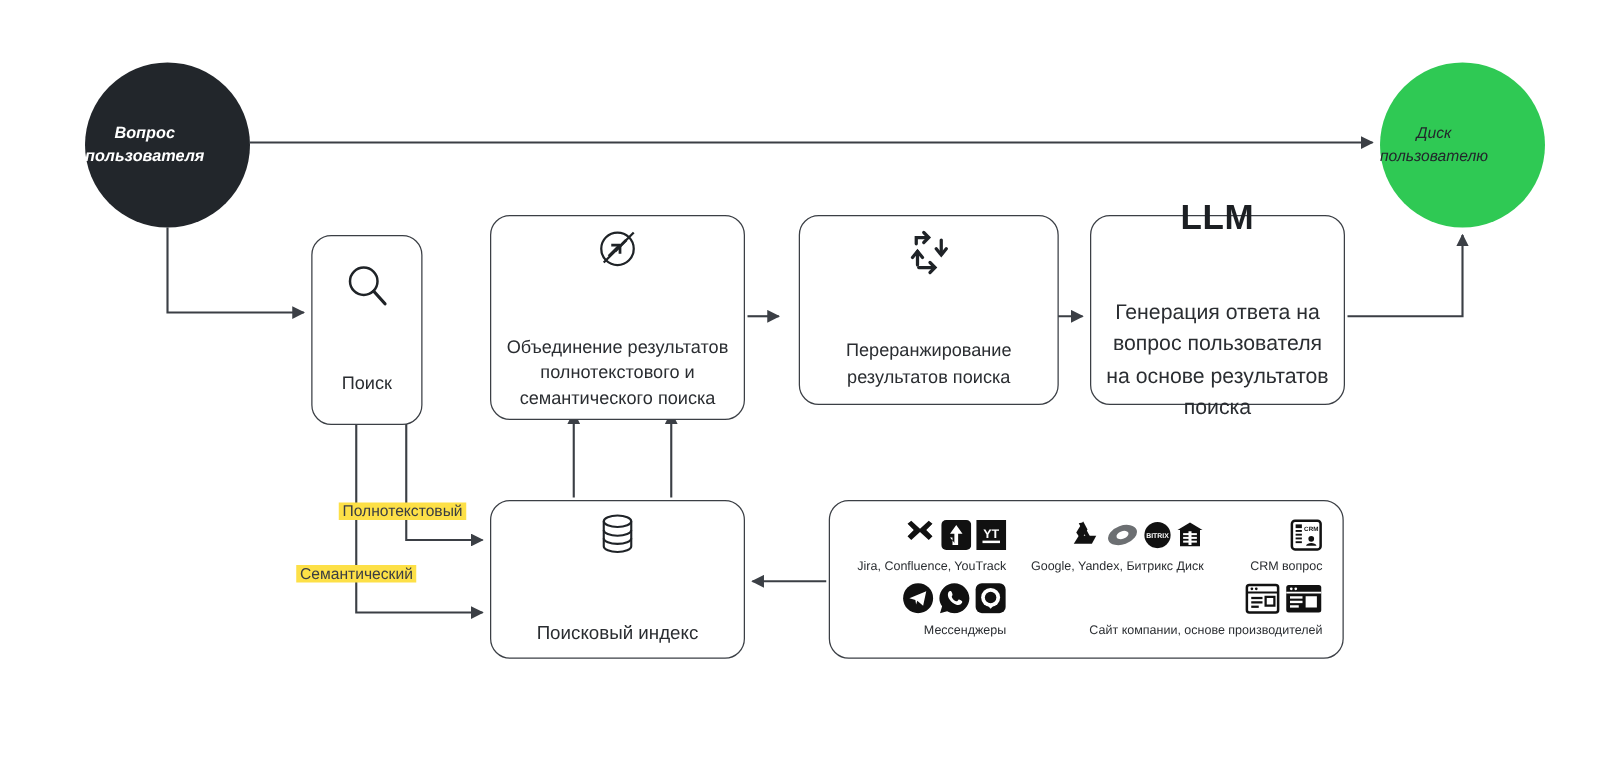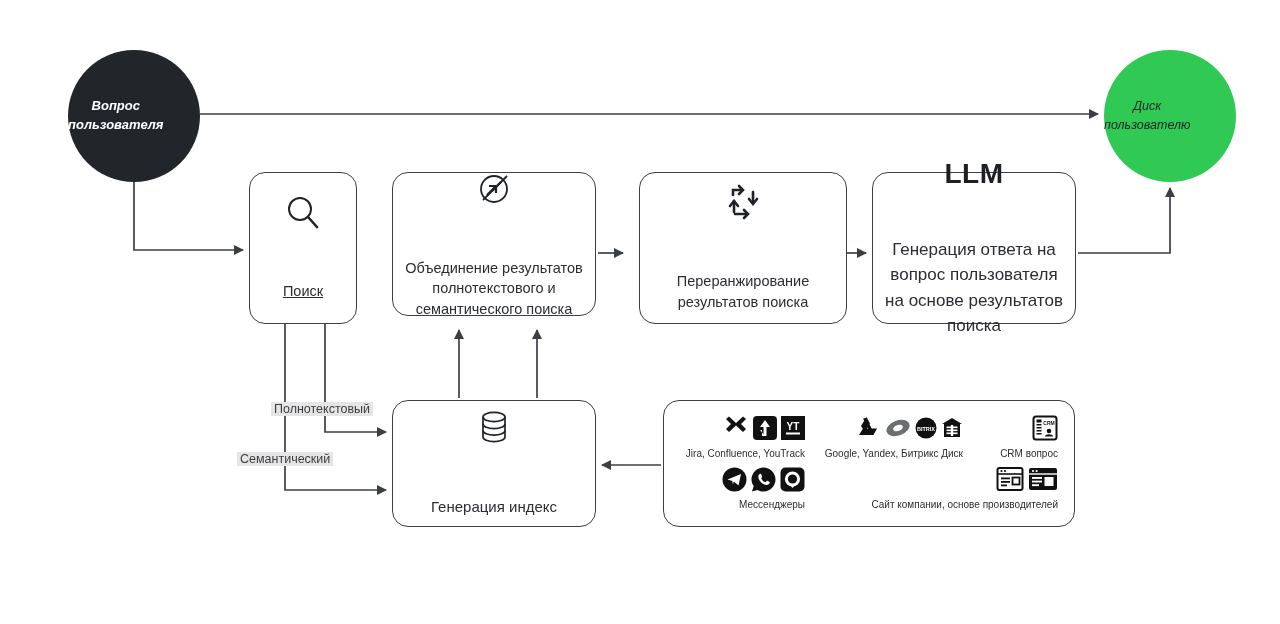--- a/index.html
+++ b/index.html
@@ -74,22 +74,22 @@
   .box .label {
     font-size: 14.5px;
     line-height: 1.42;
     padding: 0 12px;
   }
   .box .icon {
     margin-bottom: 10px;
     line-height: 0;
   }
 
-  #box-search   { left: 249px; top: 172px; width: 108px; height: 152px; text-decoration: underline; }
-  #box-merge    { left: 392px; top: 172px; width: 204px; height: 144px; }
+  #box-search   { left: 249px; top: 188px; width: 89px; height: 152px; }
+  #box-merge    { left: 392px; top: 172px; width: 204px; height: 164px; }
   #box-rerank   { left: 639px; top: 172px; width: 208px; height: 152px; }
   #box-llm      { left: 872px; top: 172px; width: 204px; height: 152px; }
   #box-index    { left: 392px; top: 400px; width: 204px; height: 127px; }
   #box-sources  { left: 663px; top: 400px; width: 412px; height: 127px;
                   display: block; padding: 14px 16px 10px 16px; }
 
   #box-llm .llm-title {
     font-size: 28px;
     font-weight: bold;
     letter-spacing: .5px;
@@ -122,21 +122,21 @@
     white-space: nowrap;
     line-height: 1.2;
   }
 
   
   .edge-label {
     position: absolute;
     font-size: 12.5px;
     color: #3a3d42;
     white-space: nowrap;
-    background: #e5e5e5;
+    background: #fde047;
     padding: 0 3px;
   }
   #label-fulltext { left: 271px; top: 402px; }
   #label-semantic { left: 237px; top: 452px; }
 </style>
 </head>
 <body>
 
 <div id="stage">
 
@@ -230,21 +230,21 @@
 
   <div class="box" id="box-index">
     <span class="icon">
       <svg width="34" height="38" viewBox="0 0 34 38" fill="none" stroke="#1f2327" stroke-width="1.7">
         <ellipse cx="17" cy="8" rx="11" ry="4.6"></ellipse>
         <path d="M 6 8 L 6 28 C 6 30.6 11 32.6 17 32.6 C 23 32.6 28 30.6 28 28 L 28 8"></path>
         <path d="M 6 15 C 6 17.6 11 19.6 17 19.6 C 23 19.6 28 17.6 28 15"></path>
         <path d="M 6 21.5 C 6 24.1 11 26.1 17 26.1 C 23 26.1 28 24.1 28 21.5"></path>
       </svg>
     </span>
-    <div class="label">Генерация индекс</div>
+    <div class="label">Поисковый индекс</div>
   </div>
 
   <div class="box" id="box-sources">
     <div class="src-grid">
 
       <div class="src-cell">
         <div class="src-icons">
           <span>
             <svg width="26" height="26" viewBox="0 0 26 26" fill="#111">
               <path d="M3 4 L8 9 L3 14 L6 17 L13 10.5 L20 17 L23 14 L18 9 L23 4 L20 1.5 L13 8 L6 1.5 Z"></path>

